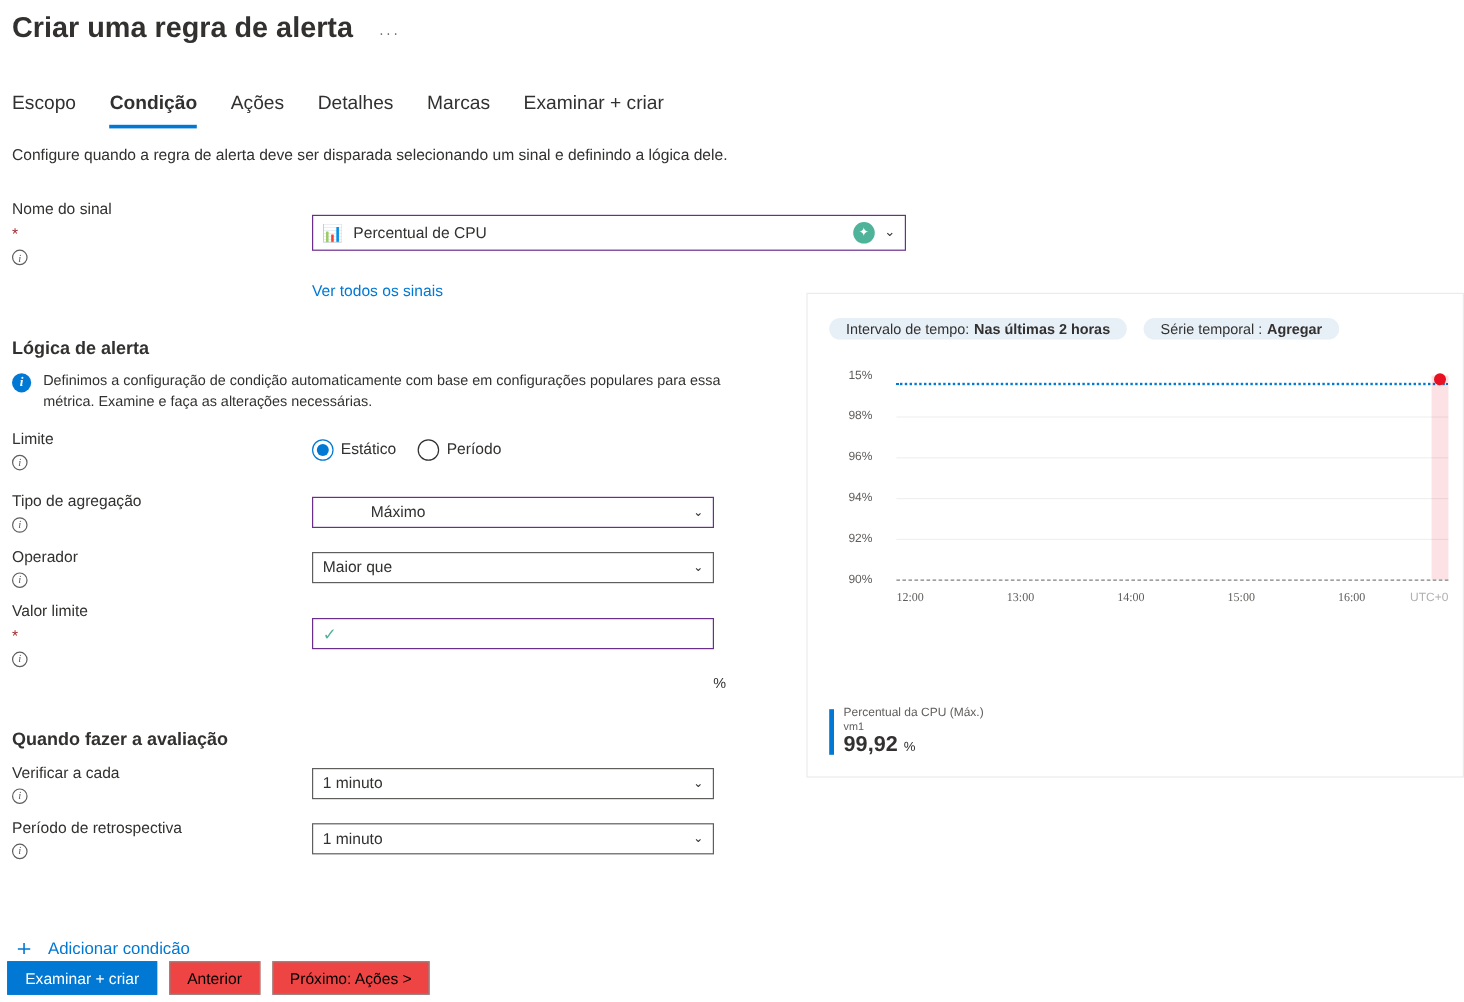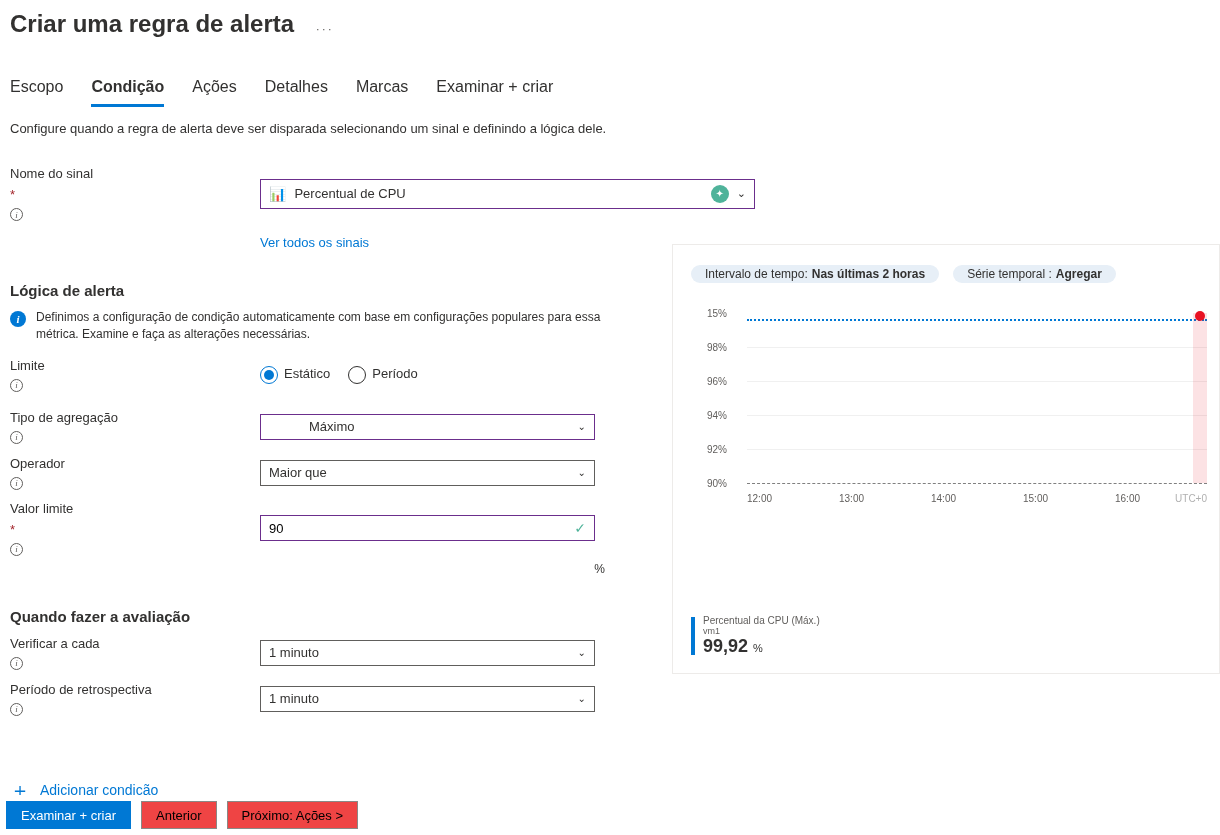--- a/index.html
+++ b/index.html
@@ -66,24 +66,24 @@
   .chart-area { position: relative; height: 230px; margin-left: 20px; }
   .y-labels { position: absolute; left: -4px; top: 0; font-size: 10px; color: #605e5c; }
   .y-lab { position: absolute; transform: translateY(-50%); }
   .gridlines { position: absolute; left: 36px; right: 0; top: 0; height: 170px; }
   .gline { position: absolute; left: 0; right: 0; border-top: 1px solid #f0f0f0; }
   .gline.dotted { border-top: 2px dotted #0078d4; }
   .gline.dashed { border-top: 1px dashed #808080; }
   .threshold-band { position: absolute; right: 0; top: 0; width: 14px; height: 170px; background: rgba(232, 17, 35, 0.12); }
   .red-dot { position: absolute; width: 10px; height: 10px; border-radius: 50%; background: #e81123; right: 2px; top: 3px; transform: translateY(-50%); }
   .x-labels { position: absolute; left: 36px; right: 0; top: 180px; display:flex; font-size: 10px; color: #605e5c; }
-  .x-lab { flex:1; text-align:left; }
+  .x-lab { flex:1; text-align:left;font-family:Liberation Serif, serif; }
   .utc { position:absolute; right:0; top:180px; font-size:10px; color:#b0b0b0; }
   
-  .legend { margin-top: 72px; display: flex; align-items: center; gap: 8px; }
+  .legend { margin-top: 46px; display: flex; align-items: center; gap: 8px; }
   .legend-bar { width: 4px; height: 38px; background: #0078d4; }
   .legend-txt .metric { font-size: 10px; color: #605e5c; }
   .legend-txt .res { font-size: 9px; color: #605e5c; }
   .legend-txt .val { font-size: 18px; font-weight: 600; color: #323130; }
   .legend-txt .val .pct { font-size: 11px; font-weight: 400; }
   
   
   .footer { position: fixed; bottom: 0; left: 0; padding: 6px; background:#fff; display: flex; gap: 10px; }
   .btn { height: 28px; padding: 0 14px; font-size: 13px; border: 1px solid #8a8886; background: #ef4444; cursor: pointer; display: flex; align-items: center; }
   .btn.primary { background: #0078d4; border-color: #0078d4; color: #fff; }
@@ -175,21 +175,20 @@
     </div>
   </div>
 
   <div class="row" style="margin-top:10px;">
     <div class="field-label">
       <span>Valor limite</span>
       <span class="req">*</span>
       <span class="info-icon">i</span>
     </div>
     <div class="input-box">
-      <input class="input-val" value="90" style="">
       <span class="check-icon">✓</span>
     </div>
   </div>
   <div class="unit-row">%</div>
 </div>
 
 <div class="section-head">Quando fazer a avaliação</div>
 
 <div class="form-grid" style="margin-top:0;">
   <div class="row">

